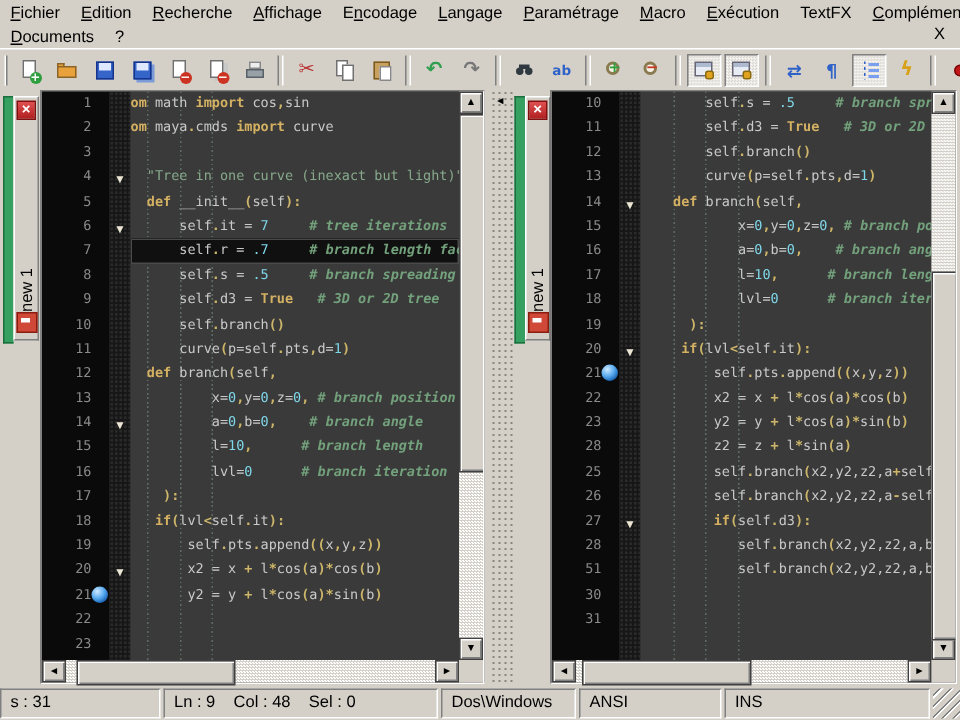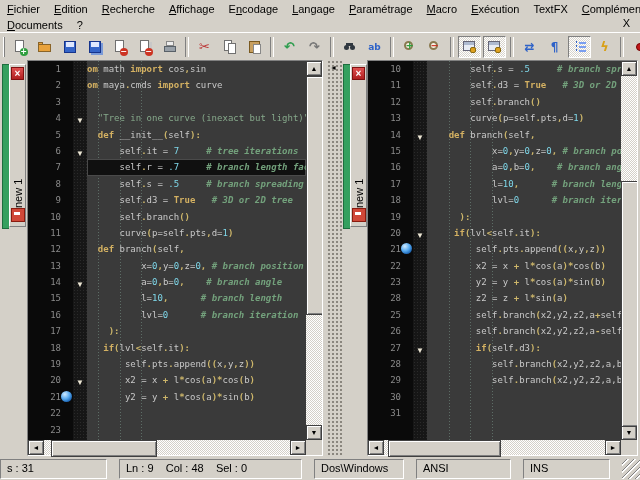--- a/index.html
+++ b/index.html
@@ -112,21 +112,21 @@
   .hsb{height:15px;flex:none;display:flex}
   .htrack{flex:1;position:relative;
      background:repeating-conic-gradient(#fff 0% 25%,#d4d0c8 0% 50%);background-size:2px 2px}
   .corner{width:16px;height:15px;background:#d4d0c8;flex:none}
   
   #splitter{position:absolute;left:327px;top:1px;width:15px;height:395px;background:#d4d0c8;
      background-image:radial-gradient(#8a867e 30%,transparent 32%);background-size:4px 4px}
   #splitter .arrow{position:absolute;left:3px;top:4px;font-size:7px;color:#000}
   
   #statusbar{position:absolute;left:0;top:458px;width:640px;height:22px;background:#d4d0c8;
-     display:flex;align-items:stretch;gap:12px;box-sizing:border-box;padding:1px 0}
+     display:flex;align-items:stretch;gap:2px;box-sizing:border-box;padding:1px 0}
   .stat{border:1px solid;border-color:#808080 #fff #fff #808080;font-size:11px;color:#000;
      padding:2px 6px;white-space:pre;overflow:hidden;box-sizing:border-box;font-family:"Liberation Sans",sans-serif}
   #st-doc{flex:0 0 107px} #st-pos{flex:0 0 183px} #st-eol{flex:0 0 90px}
   #st-enc{flex:0 0 95px} #st-ins{flex:1}
   #st-grip{flex:0 0 18px;border:none;
      background:repeating-linear-gradient(135deg,transparent 0 3px,#808080 3px 4px,#fff 4px 5px)}
 </style>
 </head>
 <body>
 
@@ -375,21 +375,21 @@
           <div class="num">19</div>
           <div class="num">20</div>
           <div class="num">21<span class="ball"></span></div>
           <div class="num">22</div>
           <div class="num">23</div>
           <div class="num">28</div>
           <div class="num">25</div>
           <div class="num">26</div>
           <div class="num">27</div>
           <div class="num">28</div>
-          <div class="num">29</div>
+          <div class="num">51</div>
           <div class="num">30</div>
           <div class="num">31</div>
         </div>
       <div class="folds">
           <div class="fcell"></div>
           <div class="fcell"></div>
           <div class="fcell"></div>
           <div class="fcell"></div>
           <div class="fcell"><span class="tri">▼</span></div>
           <div class="fcell"></div>

